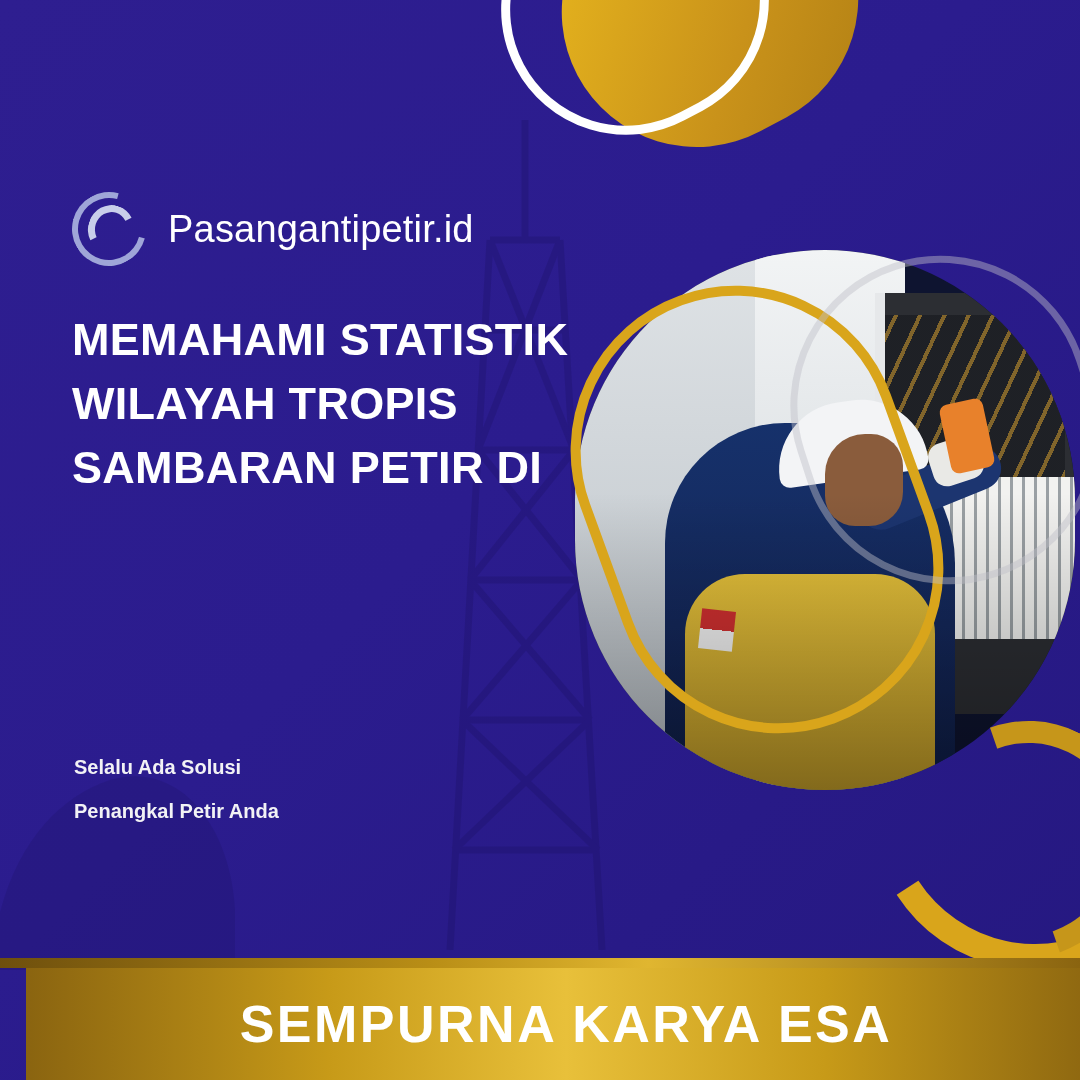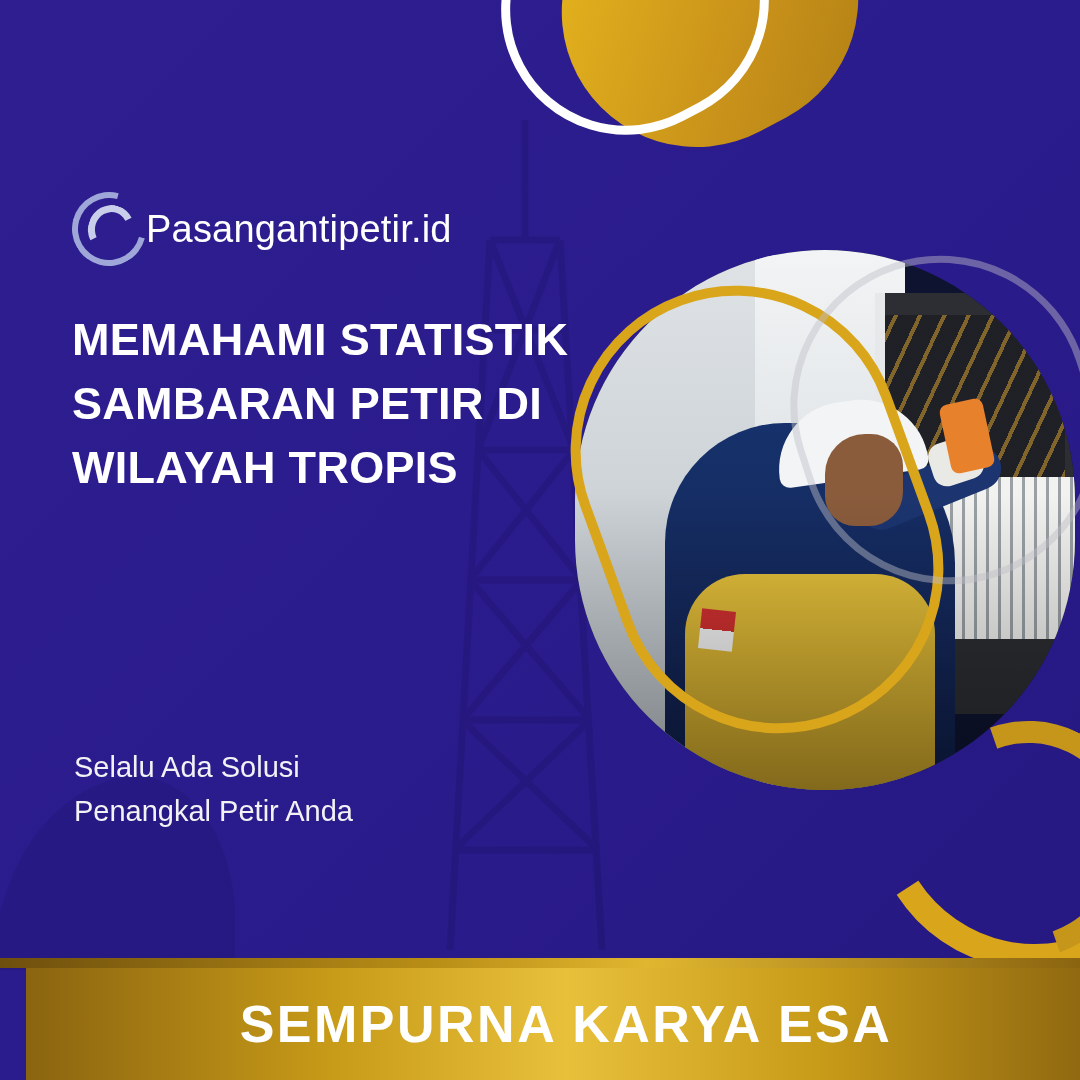--- a/index.html
+++ b/index.html
@@ -91,21 +91,21 @@
   }
   .tree-silhouette {
     left: -20px; bottom: 110px;
     width: 260px; height: 260px;
     opacity: .22;
   }
 
   
   .brand-row {
     position: absolute; left: 72px; top: 192px;
-    display: flex; align-items: center; 
+    display: flex; align-items: center; gap: 22px;
     z-index: 10;
   }
   .logo-mark {
     width: 74px; height: 74px;
     border-radius: 50%;
     position: relative;
   }
   .logo-mark .c-outer {
     position: absolute; inset: 0;
     border-radius: 50%;
@@ -146,23 +146,23 @@
   }
   .headline .line.accent { color: #F5C518; }
 
   
   .tagline {
     position: absolute; left: 74px; top: 745px;
     z-index: 10;
   }
   .tagline .t {
     color: #F2F2F5;
-    font-size: 29px;
+    font-size: 20px;
     line-height: 44px;
-    font-weight: 400;
+    font-weight: 700;
   }
 
   
   .bottom-bar {
     position: absolute; left: 0; bottom: 0;
     width: 1080px; height: 112px;
     background: linear-gradient(90deg, #8A6410 0%, #C79A18 28%, #E8C03A 50%, #C79A18 74%, #8A6410 100%);
     display: flex; align-items: center; justify-content: center;
     z-index: 20;
     margin-left: 26px;
@@ -267,22 +267,22 @@
   <div class="brand-row">
     <div class="logo-mark">
       <div class="c-outer"></div>
       <div class="c-inner"></div>
     </div>
     <div class="brand-text">Pasangantipetir.id</div>
   </div>
 
   <div class="headline">
     <div class="line">MEMAHAMI STATISTIK</div>
+    <div class="line">WILAYAH TROPIS</div>
     <div class="line">SAMBARAN PETIR DI</div>
-    <div class="line">WILAYAH TROPIS</div>
   </div>
 
   <div class="tagline">
     <div class="t">Selalu Ada Solusi</div>
     <div class="t">Penangkal Petir Anda</div>
   </div>
 
   <div class="bar-top-accent"></div>
   <div class="bottom-bar">
     <div class="bar-text">SEMPURNA KARYA ESA</div>

